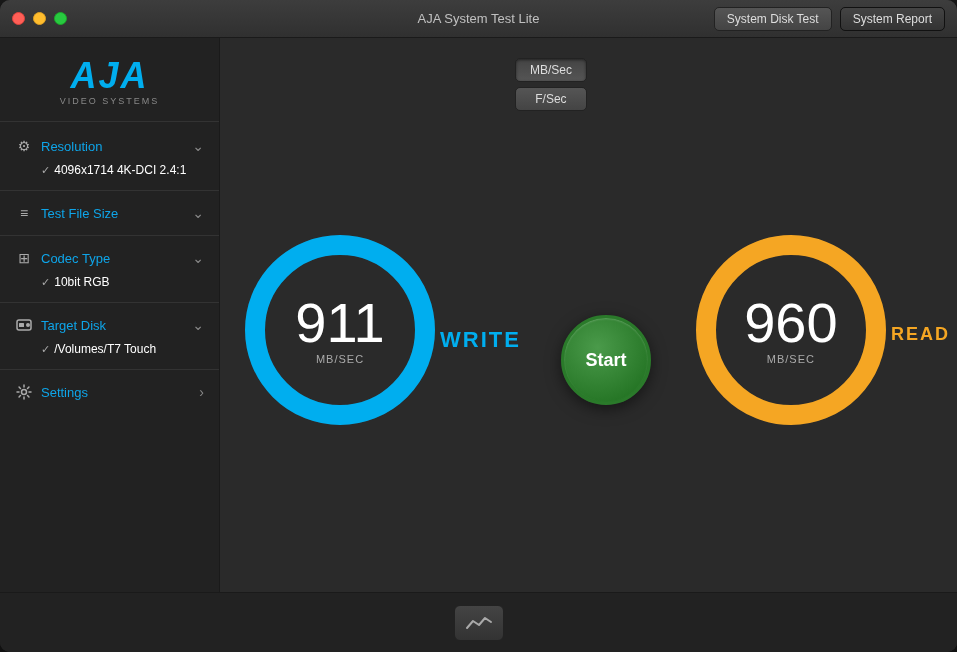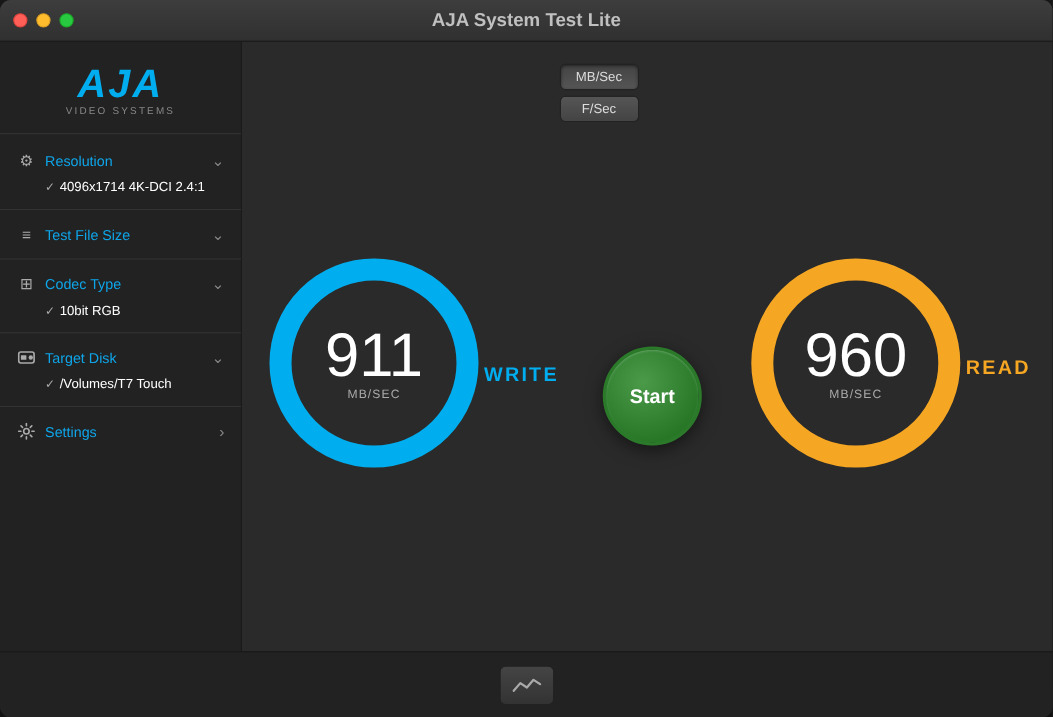--- a/index.html
+++ b/index.html
@@ -45,22 +45,22 @@
     .tl {
       width: 13px;
       height: 13px;
       border-radius: 50%;
     }
     .tl-red { background: #ff5f57; border: 1px solid #e0443e; }
     .tl-yellow { background: #ffbd2e; border: 1px solid #dea123; }
     .tl-green { background: #28c940; border: 1px solid #1aab29; }
     .titlebar-text {
       color: #c0c0c0;
-      font-size: 17px;
-      font-weight: 700;
+      font-size: 13px;
+      font-weight: 400;
     }
     .header-buttons {
       position: absolute;
       right: 12px;
       display: flex;
       gap: 8px;
     }
     .header-btn {
       background: linear-gradient(to bottom, #555, #444);
       border: 1px solid #222;
@@ -266,21 +266,21 @@
       line-height: 1;
     }
     .gauge-unit {
       font-size: 11px;
       color: #aaa;
       letter-spacing: 1px;
       margin-top: 2px;
     }
     .gauge-label-write {
       color: #00aeef;
-      font-size: 18px;
+      font-size: 22px;
       font-weight: 700;
       letter-spacing: 2px;
       margin-top: 20px;
       text-align: right;
     }
     .gauge-label-read {
       color: #f5a623;
       font-size: 18px;
       font-weight: 700;
       letter-spacing: 2px;
@@ -338,20 +338,24 @@
 
 <div class="window">
 
   <div class="titlebar">
     <div class="traffic-lights">
       <div class="tl tl-red"></div>
       <div class="tl tl-yellow"></div>
       <div class="tl tl-green"></div>
     </div>
     <span class="titlebar-text">AJA System Test Lite</span>
+    <div class="header-buttons">
+      <button class="header-btn">System Disk Test</button>
+      <button class="header-btn active">System Report</button>
+    </div>
   </div>
 
   <div class="main">
 
     <div class="sidebar">
       <div class="logo-area">
         <div class="aja-logo">
           <span class="aja-letters">AJA</span>
           <span class="aja-subtitle">VIDEO SYSTEMS</span>
         </div>

